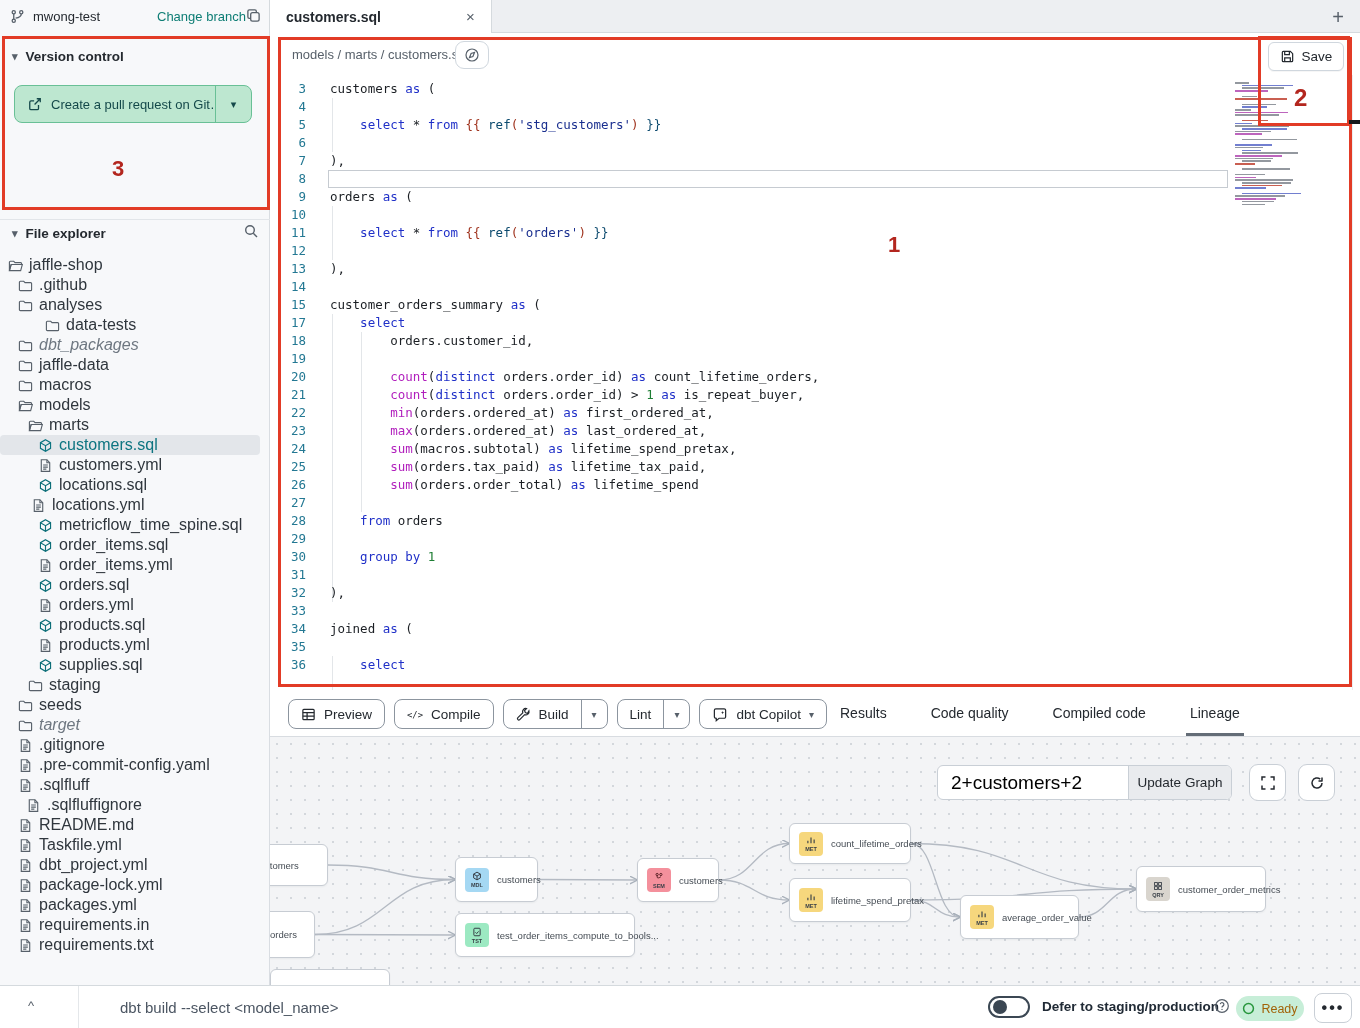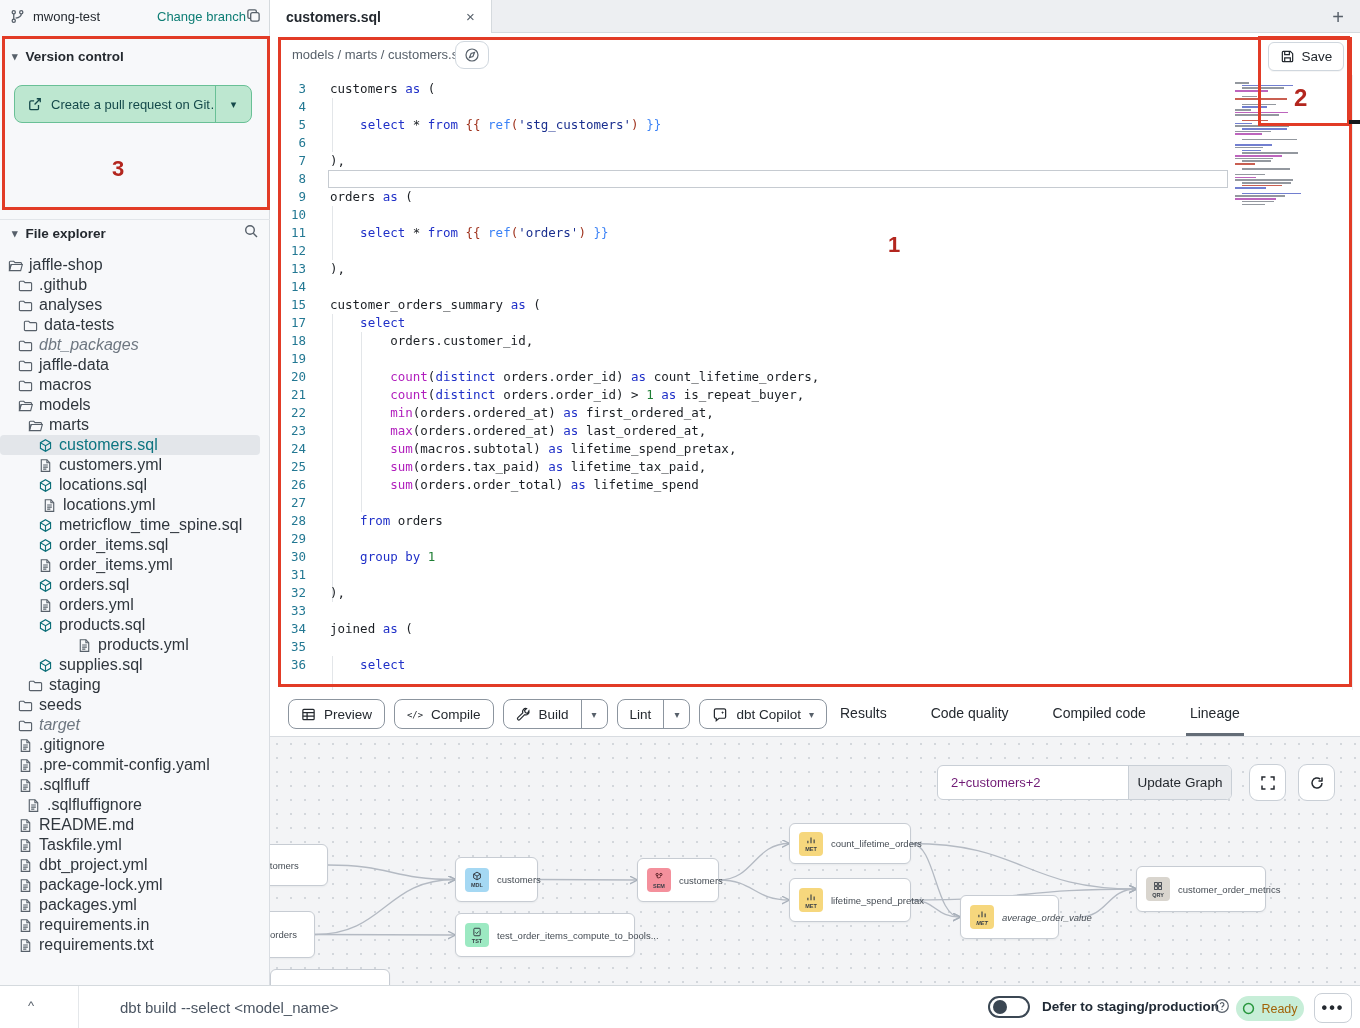--- a/index.html
+++ b/index.html
@@ -42,21 +42,21 @@
   .breadcrumb-bar{position:absolute;left:270px;top:33px;width:1090px;height:42px;background:#fff}
   .breadcrumb{position:absolute;left:22px;top:14px;font-size:13px;color:#57606a}
   .compass-btn{position:absolute;left:185px;top:8px;width:34px;height:28px;border:1px solid #d0d7de;border-radius:9px;background:#fff;display:flex;align-items:center;justify-content:center;cursor:pointer}
   .save-btn{position:absolute;left:998px;top:9px;width:76px;height:29px;border:1px solid #d0d7de;border-radius:6px;background:#fff;display:flex;align-items:center;justify-content:center;gap:7px;cursor:pointer;box-shadow:0 1px 0 rgba(27,31,36,.04)}
   .save-label{font-size:13.5px;color:#24292f}
   .editor{position:absolute;left:270px;top:75px;width:1090px;height:615px;background:#fff;overflow:hidden}
   .code-wrap{position:absolute;left:0;top:-13px;width:960px}
   .code-line{display:flex;height:18px;font-family:"DejaVu Sans Mono",monospace;font-size:12.5px;line-height:18px}
   .ln{flex:0 0 36px;text-align:right;color:#237893;user-select:none}
   .lt{padding-left:24px;white-space:pre}
-  .tk-d{color:#1b1f24}.tk-k{color:#2030c8}.tk-f{color:#b11fbd}.tk-r{color:#3b82f6}
+  .tk-d{color:#1b1f24}.tk-k{color:#2030c8}.tk-f{color:#b11fbd}.tk-r{color:#0c4a6e}
   .tk-j{color:#a0341f}.tk-s{color:#1a2f8f}.tk-n{color:#1e7e34}
   .cur-line{position:absolute;left:58px;top:95px;width:900px;height:18px;border:1px solid #c6cbd1}
   .iguide{position:absolute;width:1px;background:#e3e6e9}
   .scroll-lane{position:absolute;left:1082px;top:0;width:1px;height:615px;background:#eceef1}
   .minimap{position:absolute;left:962px;top:7px;width:80px;height:130px;overflow:hidden}
   .mm-row{position:absolute;height:1.7px;opacity:.85}
 
   
   .toolstrip{position:absolute;left:270px;top:690px;width:1090px;height:47px;background:#fff;border-bottom:1px solid #d8dce1}
   .toolbtns{position:absolute;left:18px;top:9px;display:flex;gap:9px}
@@ -65,21 +65,21 @@
   .tbtn .seg+.seg{border-left:1px solid #8c959f;padding:0 10px}
   .tbtn .lbl{font-size:13.5px;color:#24292f}
   .tbtn .cv{font-size:10px;color:#57606a}
   .tabs{position:absolute;left:570px;top:0;height:46px;display:flex;align-items:center;gap:44px}
   .tab-item{font-size:14px;color:#24292f;cursor:pointer;height:46px;display:flex;align-items:center;position:relative}
   .tab-item.active::after{content:"";position:absolute;left:-4px;right:-4px;bottom:0;height:3px;background:#646d77}
 
   
   .lineage{position:absolute;left:270px;top:737px;width:1090px;height:248px;background:#f3f4f6;background-image:radial-gradient(circle,#d3d7dc 1px,rgba(0,0,0,0) 1.2px);background-size:14px 14px;overflow:hidden}
   .lg-search{position:absolute;left:667px;top:28px;width:295px;height:35px;background:#fff;border:1px solid #c9cfd6;border-radius:6px;display:flex;overflow:hidden}
-  .lg-input{flex:1;display:flex;align-items:center;padding-left:13px;font-size:13px;color:#701a75}
+  .lg-input{flex:1;display:flex;align-items:center;padding-left:13px;font-size:19px;color:#000000}
   .lg-update{width:103px;background:#e9ebee;border-left:1px solid #c9cfd6;display:flex;align-items:center;justify-content:center;font-size:13.5px;color:#24292f;cursor:pointer}
   .lg-iconbtn{position:absolute;top:27px;width:37px;height:37px;background:#fff;border:1px solid #c9cfd6;border-radius:9px;display:flex;align-items:center;justify-content:center;cursor:pointer}
   .lnode{position:absolute;background:#fff;border:1px solid #c7ccd3;border-radius:6px;display:flex;align-items:center;box-shadow:0 1px 2px rgba(20,30,40,.05);cursor:pointer}
   .nbadge{width:24px;height:24px;border-radius:4px;margin-left:9px;display:flex;flex-direction:column;align-items:center;justify-content:center;flex:0 0 24px}
   .nbadge .bt{font-size:5.5px;font-weight:bold;color:#373e46;line-height:6px;margin-top:1px}
   .nlabel{font-size:9.5px;color:#454c54;margin-left:8px;white-space:nowrap}
   .edges{position:absolute;left:0;top:0}
 
   
   .statusbar{position:absolute;left:0;top:985px;width:1360px;height:43px;background:#fff;border-top:1px solid #d5dade}
@@ -169,21 +169,21 @@
           <path d="M1.5 4.5a1 1 0 0 1 1-1h3.6l1.4 1.4h6a1 1 0 0 1 1 1v6.6a1 1 0 0 1-1 1h-11a1 1 0 0 1-1-1z"></path>
         </svg>
         <span class="tree-label">.github</span>
       </div>
       <div class="tree-row" style="padding-left: 18px;">
         <svg class="tree-icon" viewBox="0 0 16 16" fill="none" stroke="#57606a" stroke-width="1.2">
           <path d="M1.5 4.5a1 1 0 0 1 1-1h3.6l1.4 1.4h6a1 1 0 0 1 1 1v6.6a1 1 0 0 1-1 1h-11a1 1 0 0 1-1-1z"></path>
         </svg>
         <span class="tree-label">analyses</span>
       </div>
-      <div class="tree-row" style="padding-left: 23px;">
+      <div class="tree-row" style="padding-left: 5px; margin-left: 40px;">
         <svg class="tree-icon" viewBox="0 0 16 16" fill="none" stroke="#57606a" stroke-width="1.2">
           <path d="M1.5 4.5a1 1 0 0 1 1-1h3.6l1.4 1.4h6a1 1 0 0 1 1 1v6.6a1 1 0 0 1-1 1h-11a1 1 0 0 1-1-1z"></path>
         </svg>
         <span class="tree-label">data-tests</span>
       </div>
       <div class="tree-row dimmed" style="padding-left: 18px;">
         <svg class="tree-icon" viewBox="0 0 16 16" fill="none" stroke="#57606a" stroke-width="1.2">
           <path d="M1.5 4.5a1 1 0 0 1 1-1h3.6l1.4 1.4h6a1 1 0 0 1 1 1v6.6a1 1 0 0 1-1 1h-11a1 1 0 0 1-1-1z"></path>
         </svg>
         <span class="tree-label">dbt_packages</span>
@@ -228,21 +228,21 @@
         </svg>
         <span class="tree-label">customers.yml</span>
       </div>
       <div class="tree-row" style="padding-left: 38px;">
         <svg class="tree-icon" viewBox="0 0 16 16" fill="none" stroke="#0c6e78" stroke-width="1.2">
           <path d="M8 1.8 13.4 5v6L8 14.2 2.6 11V5z"></path>
           <path d="M2.6 5 8 8.2 13.4 5M8 8.2v6"></path>
         </svg>
         <span class="tree-label">locations.sql</span>
       </div>
-      <div class="tree-row" style="padding-left: 42px; text-align: right;">
+      <div class="tree-row" style="padding-left: 31px; text-align: right;">
         <svg class="tree-icon" viewBox="0 0 16 16" fill="none" stroke="#57606a" stroke-width="1.2">
           <path d="M3.5 1.8h6L12.5 5v9.2h-9z"></path>
           <path d="M9.5 1.8V5h3M5.5 7.5h5M5.5 9.7h5M5.5 11.9h3.4"></path>
         </svg>
         <span class="tree-label">locations.yml</span>
       </div>
       <div class="tree-row" style="padding-left: 38px;">
         <svg class="tree-icon" viewBox="0 0 16 16" fill="none" stroke="#0c6e78" stroke-width="1.2">
           <path d="M8 1.8 13.4 5v6L8 14.2 2.6 11V5z"></path>
           <path d="M2.6 5 8 8.2 13.4 5M8 8.2v6"></path>
@@ -277,21 +277,21 @@
         </svg>
         <span class="tree-label">orders.yml</span>
       </div>
       <div class="tree-row" style="padding-left: 38px; align-items: center;">
         <svg class="tree-icon" viewBox="0 0 16 16" fill="none" stroke="#0c6e78" stroke-width="1.2">
           <path d="M8 1.8 13.4 5v6L8 14.2 2.6 11V5z"></path>
           <path d="M2.6 5 8 8.2 13.4 5M8 8.2v6"></path>
         </svg>
         <span class="tree-label">products.sql</span>
       </div>
-      <div class="tree-row" style="padding-left: 38px; margin-left: 39px;">
+      <div class="tree-row" style="padding-left: 38px;">
         <svg class="tree-icon" viewBox="0 0 16 16" fill="none" stroke="#57606a" stroke-width="1.2">
           <path d="M3.5 1.8h6L12.5 5v9.2h-9z"></path>
           <path d="M9.5 1.8V5h3M5.5 7.5h5M5.5 9.7h5M5.5 11.9h3.4"></path>
         </svg>
         <span class="tree-label">products.yml</span>
       </div>
       <div class="tree-row" style="padding-left: 38px;">
         <svg class="tree-icon" viewBox="0 0 16 16" fill="none" stroke="#0c6e78" stroke-width="1.2">
           <path d="M8 1.8 13.4 5v6L8 14.2 2.6 11V5z"></path>
           <path d="M2.6 5 8 8.2 13.4 5M8 8.2v6"></path>
@@ -724,21 +724,21 @@
       </div>
       <div class="lnode" style="left: 519px; top: 141px; width: 122px; height: 44px;">
         <span class="nbadge" style="background:#f6d77d">
           <svg width="10" height="10" viewBox="0 0 16 16" fill="none" stroke="#373e46" stroke-width="1.8">
             <path d="M3 13V9M8 13V4M13 13V7"></path>
           </svg>
           <span class="bt">MET</span>
         </span>
         <span class="nlabel">lifetime_spend_pretax</span>
       </div>
-      <div class="lnode" style="left: 690px; top: 158px; width: 99px; height: 44px; font-style: italic;">
+      <div class="lnode" style="left: 690px; top: 158px; width: 119px; height: 44px;">
         <span class="nbadge" style="background:#f6d77d">
           <svg width="10" height="10" viewBox="0 0 16 16" fill="none" stroke="#373e46" stroke-width="1.8">
             <path d="M3 13V9M8 13V4M13 13V7"></path>
           </svg>
           <span class="bt">MET</span>
         </span>
         <span class="nlabel">average_order_value</span>
       </div>
       <div class="lnode" style="left: 866px; top: 129px; width: 130px; height: 46px;">
         <span class="nbadge" style="background:#d9d5ce">

